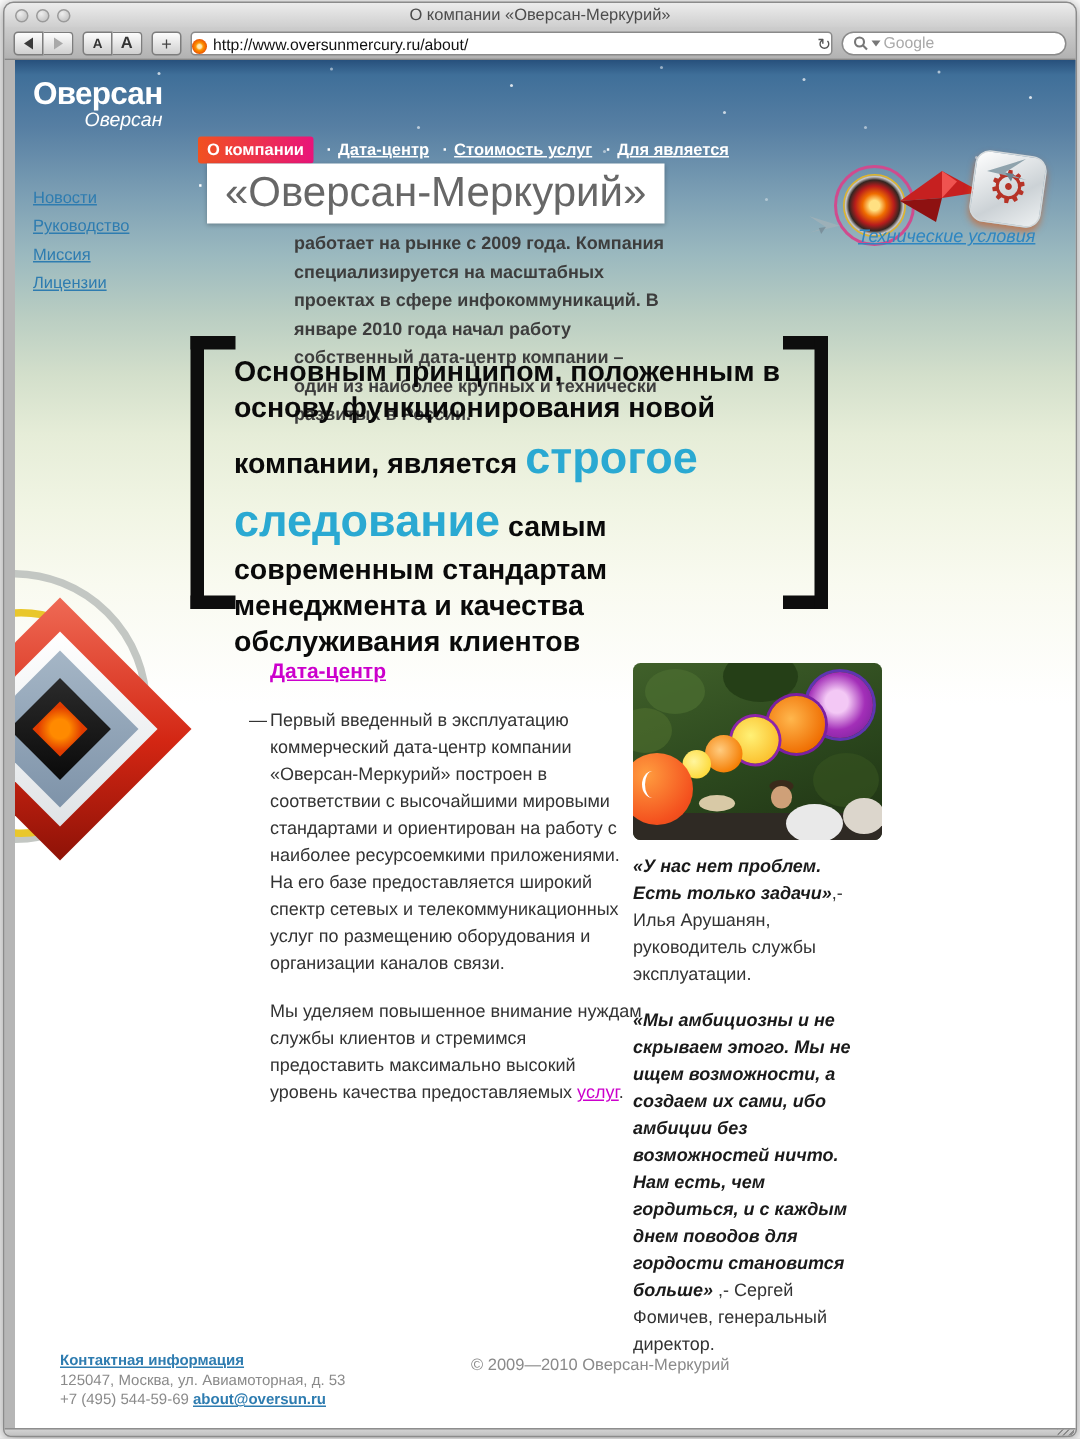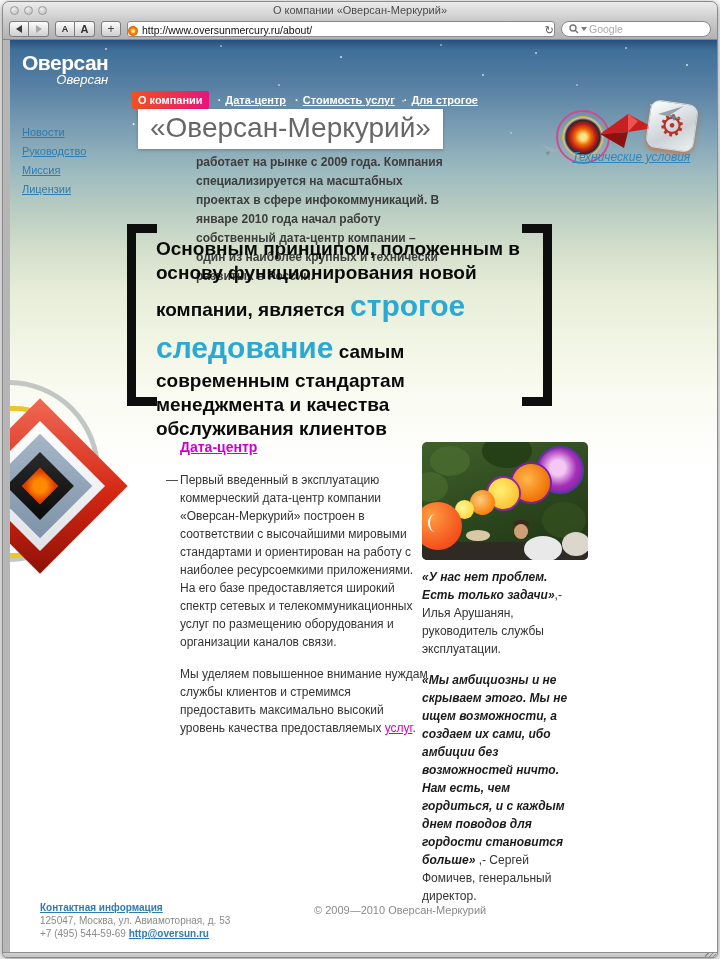--- a/index.html
+++ b/index.html
@@ -252,21 +252,21 @@
         <span class="nav-item">
           <span class="nav-dot">·</span>
           <span class="nav-link">Дата-центр</span>
         </span>
         <span class="nav-item">
           <span class="nav-dot">·</span>
           <span class="nav-link">Стоимость услуг</span>
         </span>
         <span class="nav-item">
           <span class="nav-dot">·</span>
-          <span class="nav-link">Для строгое</span>
+          <span class="nav-link">Для является</span>
         </span>
       </div>
       <div class="nav-row">
         <span class="nav-item">
           <span class="nav-dot">·</span>
           <span class="nav-link">Контактная информация</span>
         </span>
       </div>
     </div>
 
@@ -366,21 +366,21 @@
       </div>
       <div class="rq2">
         <span class="rq-b">«Мы амбициозны и не скрываем этого. Мы не ищем возможности, а создаем их сами, ибо амбиции без возможностей ничто. Нам есть, чем гордиться, и с каждым днем поводов для гордости становится больше»</span><span> ,- Сергей Фомичев, генеральный директор.</span>
       </div>
     </div>
 
     <div class="f-contact">
       <span class="f-link">Контактная информация</span>
       <div>125047, Москва, ул. Авиамоторная, д. 53</div>
       <div>
-        <span>+7 (495) 544-59-69 </span><span class="f-email">http@oversun.ru</span>
+        <span>+7 (495) 544-59-69 </span><span class="f-email">about@oversun.ru</span>
       </div>
     </div>
     <div class="f-copy">© 2009—2010 Оверсан-Меркурий</div>
 
   </div>
   </div>
 
   <div class="statusbar">
     <div class="grip"></div>
   </div>

